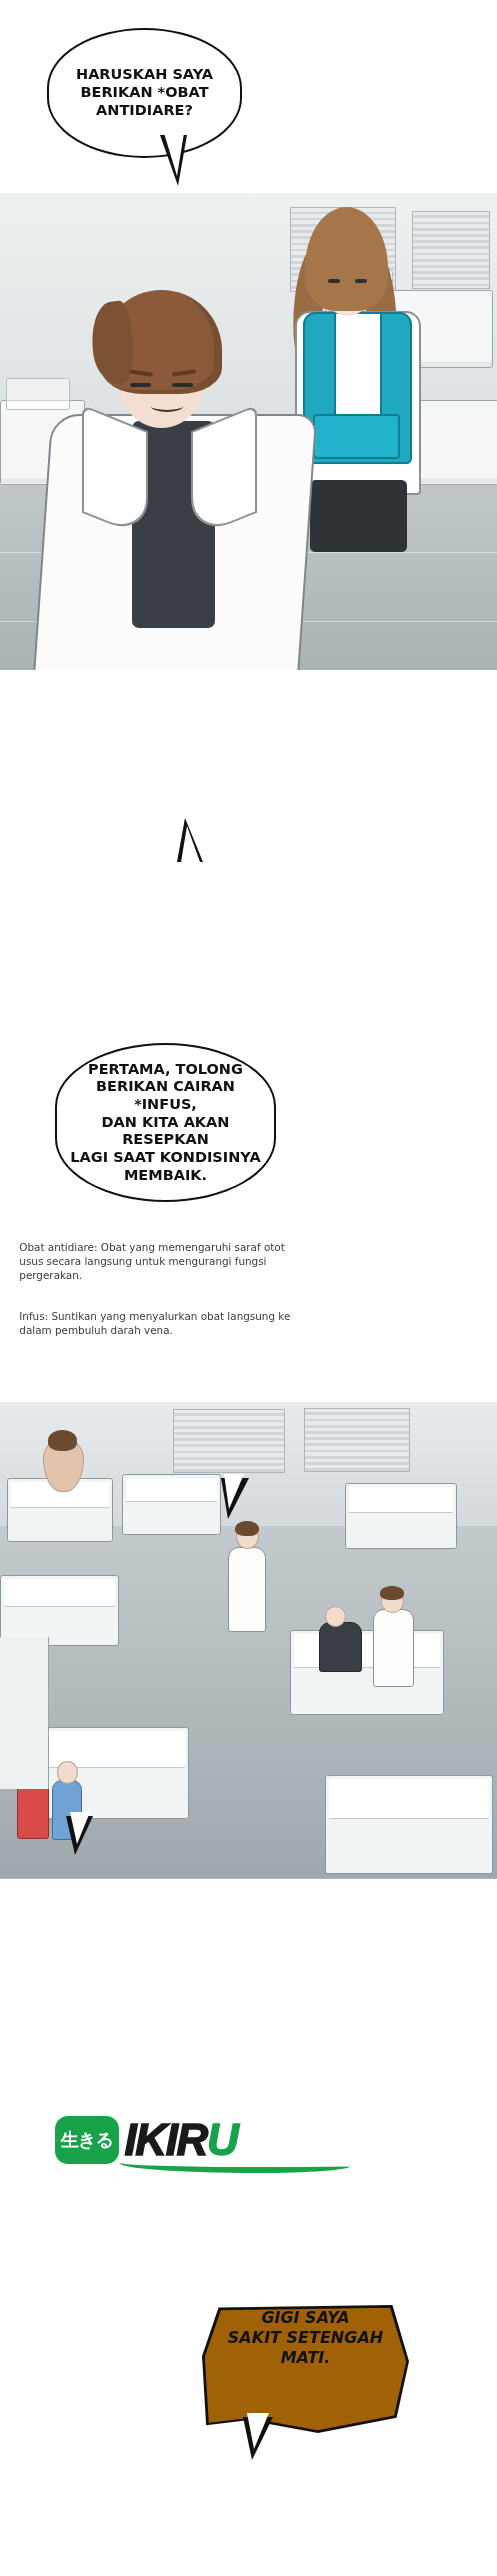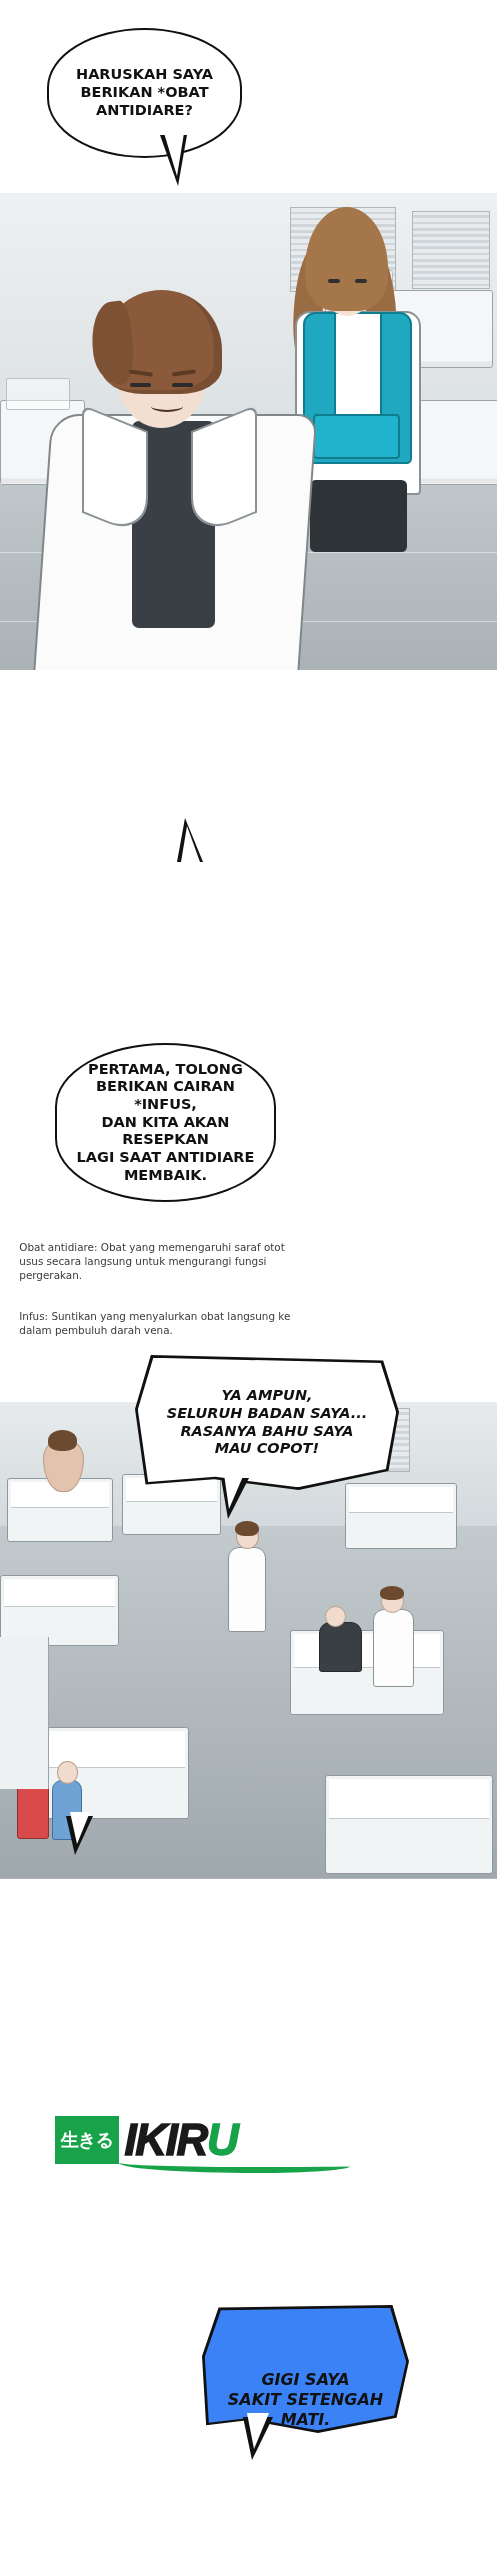--- a/index.html
+++ b/index.html
@@ -297,21 +297,21 @@
     height: 48px;
     background: #18a34a;
     color: #ffffff;
     font-family: "DejaVu Sans", sans-serif;
     font-size: 18px;
     font-weight: bold;
     display: flex;
     align-items: center;
     justify-content: center;
     letter-spacing: -0.7px;
-    border-radius: 0;
+    border-radius: 13px;
   }
   .logo-word {
     position: relative;
     margin-left: 5.5px;
     font-family: "Liberation Sans", sans-serif;
     font-weight: bold;
     font-style: italic;
     font-size: 44px;
     letter-spacing: -1.4px;
     color: #1a1a1a;
@@ -493,24 +493,24 @@
   }
   .shout-bg-6 {
     position: absolute;
     inset: 0;
     background: #111111;
     clip-path: polygon(8% 2%, 92% 0%, 100% 44%, 94% 88%, 56% 100%, 22% 90%, 2% 94%, 0% 40%);
   }
   .shout-fg-6 {
     position: absolute;
     inset: 2.8px;
-    background: #3b82f6;
+    background: #a16207;
     clip-path: polygon(8% 2%, 92% 0%, 100% 44%, 94% 88%, 56% 100%, 22% 90%, 2% 94%, 0% 40%);
     display: flex;
-    align-items: flex-end;
+    align-items: flex-start;
     justify-content: center;
   }
   .shout-fg-6 .txt {
     font-family: "DejaVu Sans", sans-serif;
     font-weight: bold;
     font-style: italic;
     font-size: 16px;
     line-height: 1.26;
     text-align: center;
     color: #111111;
@@ -600,36 +600,27 @@
 ANTIDIARE?</span>
   </div>
 
   <div class="tail" id="tail-2"></div>
   <div class="tail" id="tail-2-in"></div>
 
   <div class="balloon" id="balloon-3">
     <span class="txt">PERTAMA, TOLONG
 BERIKAN CAIRAN *INFUS,
 DAN KITA AKAN RESEPKAN
-LAGI SAAT ANTIDIARE
+LAGI SAAT KONDISINYA
 MEMBAIK.</span>
   </div>
 
   <div class="footnote" id="footnote-1">Obat antidiare: Obat yang memengaruhi saraf otot usus secara langsung untuk mengurangi fungsi pergerakan.</div>
   <div class="footnote" id="footnote-2">Infus: Suntikan yang menyalurkan obat langsung ke dalam pembuluh darah vena.</div>
 
-  <div class="shout-wrap">
-    <div class="shout-bg"></div>
-    <div class="shout-fg">
-      <span class="txt">YA AMPUN,
-SELURUH BADAN SAYA...
-RASANYA BAHU SAYA
-MAU COPOT!</span>
-    </div>
-  </div>
   <div class="tail" id="tail-4"></div>
   <div class="tail" id="tail-4-in"></div>
 
   <div class="panel panel-hospital-2">
     <div class="hp2-wall"></div>
     <div class="hp2-floor"></div>
 
     <div class="window-blind" style="left:173px; top:7px; width:110px; height:62px;"></div>
     <div class="window-blind" style="left:304px; top:5.5px; width:104px; height:62px;"></div>
 

